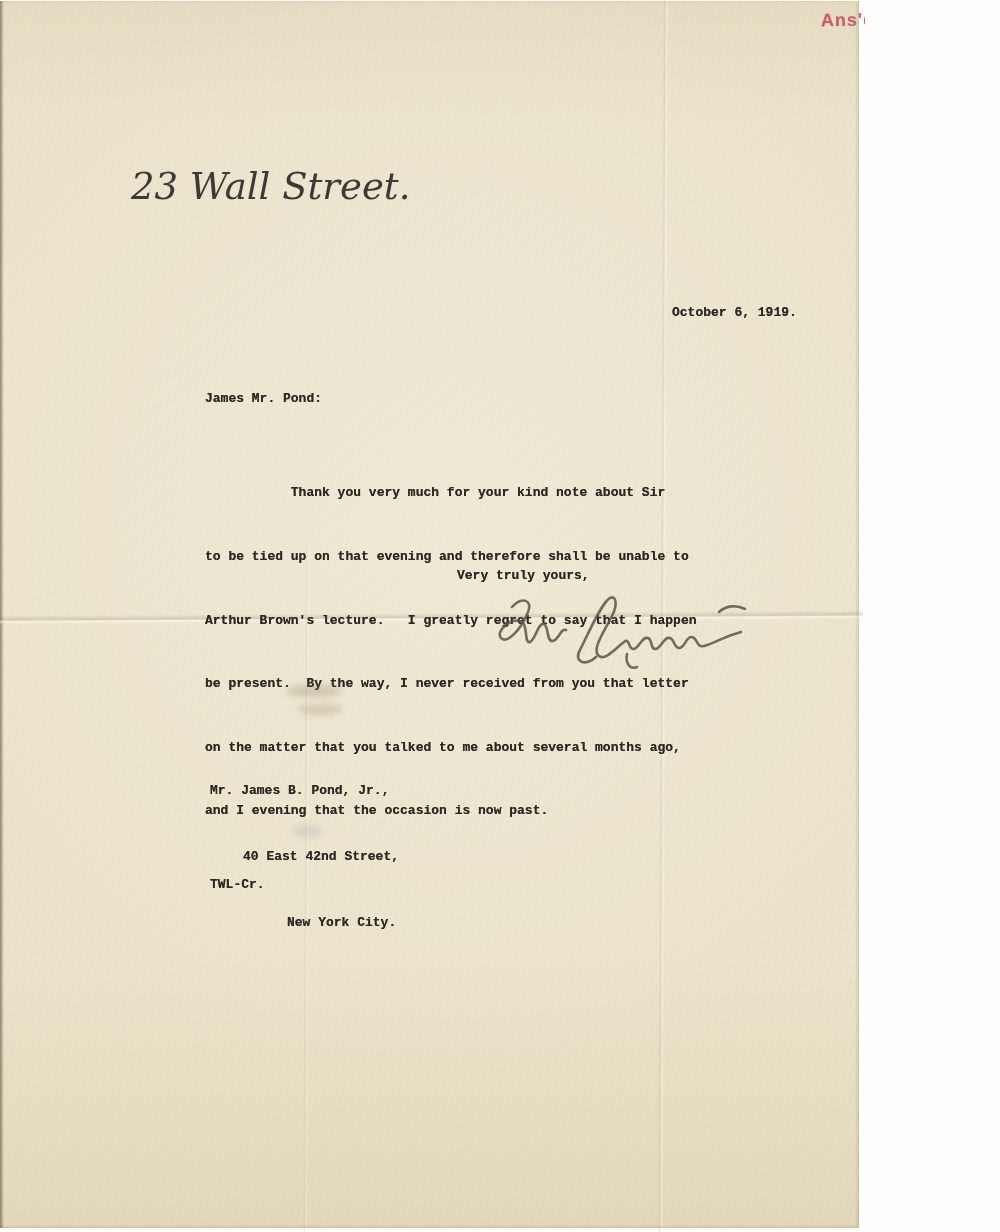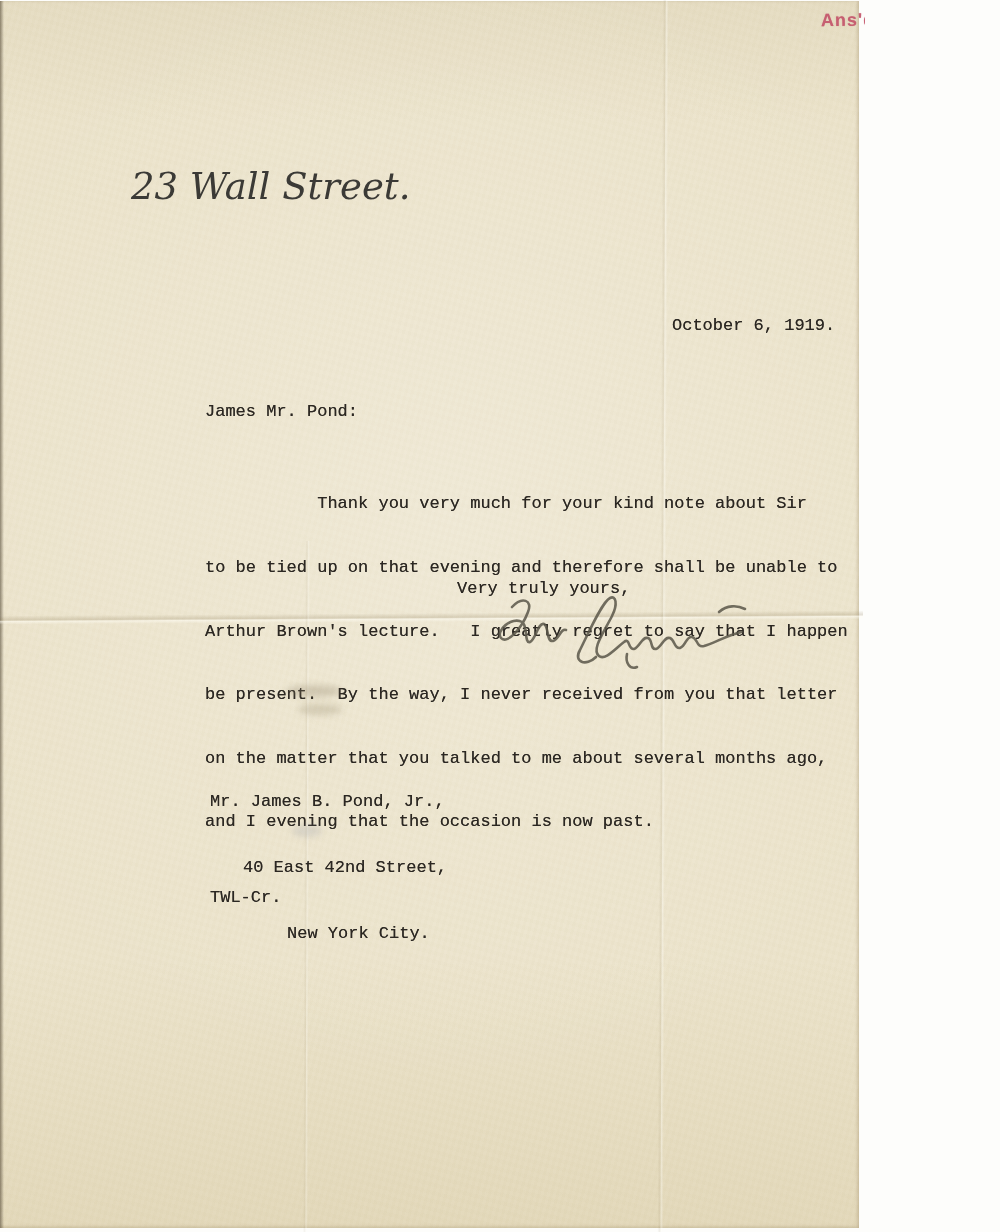--- a/index.html
+++ b/index.html
@@ -34,22 +34,22 @@
     font-family:"Liberation Sans",sans-serif;font-size:18px;font-weight:bold;
     letter-spacing:1px;color:#c4566b;opacity:0.93;transform:rotate(-0.8deg);
     text-shadow:0 0 1px rgba(196,86,107,0.55);white-space:pre;}
 
   .letterhead{position:absolute;left:131px;top:150px;color:#3b3a36;
     font-family:"DejaVu Serif",serif;font-style:italic;line-height:40px;margin-top:16px;}
   .lh1{font-size:37px;letter-spacing:0px;}
   .lh2{font-size:37px;padding-left:24px;}
 
   .type{font-family:"Liberation Mono","DejaVu Sans Mono",monospace;
-    font-weight:normal;font-size:17px;color:#2b2722;white-space:pre;
-    text-shadow:0 0 0.6px rgba(43,39,34,0.75);margin-top:11px;}
+    font-weight:bold;font-size:13px;color:#2b2722;white-space:pre;
+    text-shadow:0 0 0.6px rgba(43,39,34,0.75);}
   .date{position:absolute;left:672px;top:304px;}
   .salutation{position:absolute;left:205px;top:390px;}
   .body-block{position:absolute;left:205px;top:439px;line-height:21.2px;}
   .closing{position:absolute;left:457px;top:567px;}
   .recipient{position:absolute;left:210px;top:735px;line-height:22px;}
   .recipient .r2{padding-left:33px;}
   .recipient .r3{padding-left:77px;}
   .initials{position:absolute;left:210px;top:876px;}
 
   .signature{position:absolute;left:478px;top:590px;width:300px;height:98px;}

